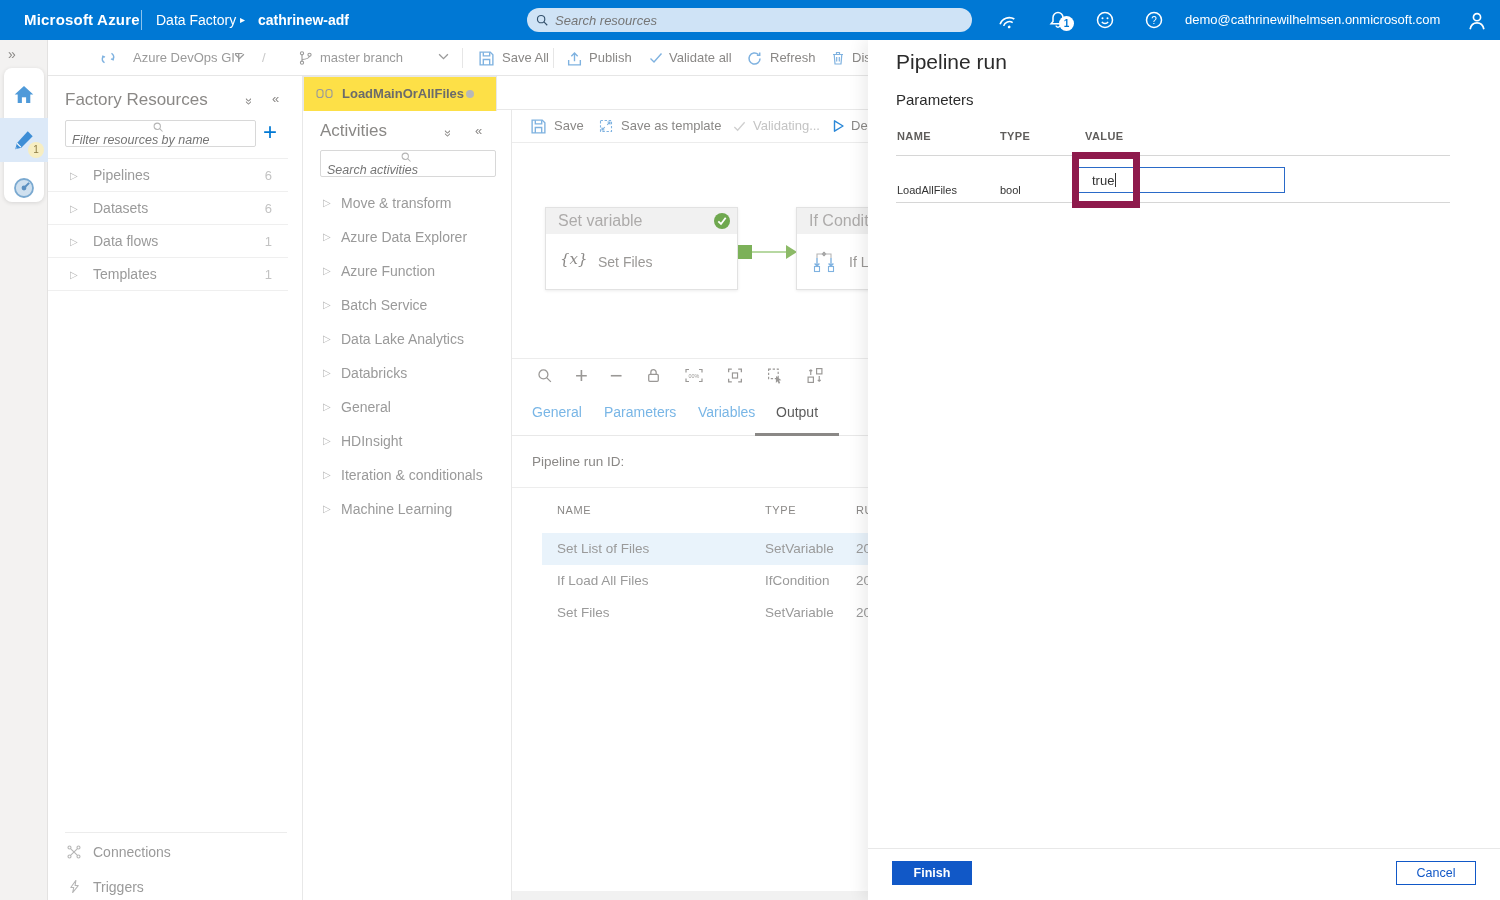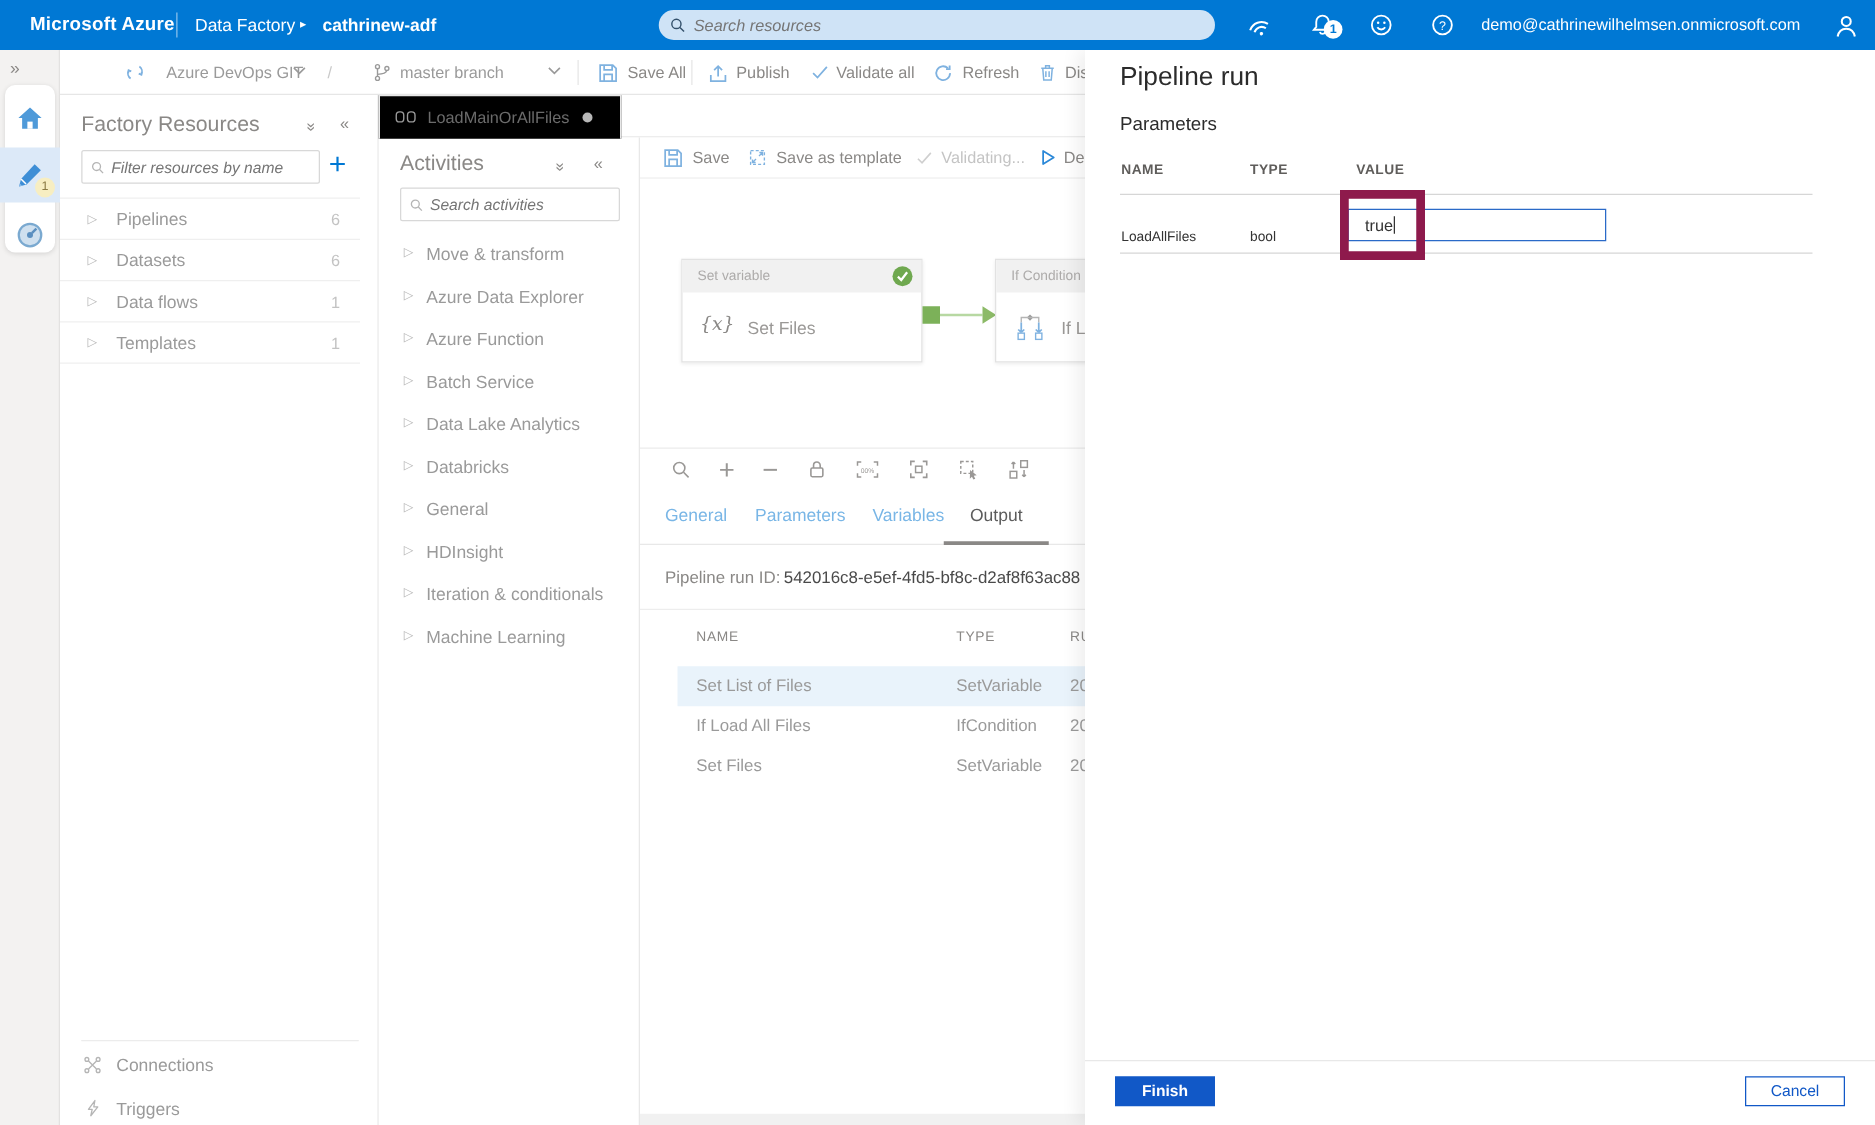--- a/index.html
+++ b/index.html
@@ -31,43 +31,43 @@
   #gitbar { left:48px; top:40px; width:1452px; height:36px; background:#fff; border-bottom:1px solid #e6e6e6; }
   #gitbar .t { top:0; line-height:35px; font-size:13px; color:#9a9a9a; white-space:nowrap; }
   #gitbar .dark { color:#8a8886; }
   #gitbar .vsep { top:8px; width:1px; height:20px; background:#e6e6e6; }
   .gicon { top:10px; width:16px; height:16px; }
 
   
   .panel-title { font-size:17px; color:#8a8886; }
   .collapse-ic { color:#8a8886; font-size:13px; }
   .dbl-down { display:inline-block; transform:rotate(-90deg); }
-  .filterbox { border:1px solid #d8d8d8; border-radius:2px; background:#fff; display:flex; align-items:center; padding:0 6px; }
+  .filterbox { border:1px solid #d8d8d8; border-radius:2px; background:#fff; display:flex; align-items:center; padding:0 6px;flex-direction:column; }
   .filterbox input { border:none; outline:none; font-style:italic; font-size:12.5px; color:#9a9a9a; width:100%; background:transparent; font-family:"Liberation Sans",sans-serif; }
   #resources { left:48px; top:76px; width:255px; height:824px; background:#fff; border-right:1px solid #e8e8e8; }
   .tree-item { left:0; width:240px; height:33px; border-bottom:1px solid #efefef; }
   .tree-item .chev { position:absolute; left:22px; top:0; line-height:33px; color:#b8b8b8; font-size:10px; }
   .tree-item .lbl { position:absolute; left:45px; top:0; line-height:33px; color:#9a9a9a; font-size:14px; }
   .tree-item .cnt { position:absolute; right:16px; top:0; line-height:33px; color:#c3c3c3; font-size:13px; }
   #activities { left:303px; top:110px; width:209px; height:790px; background:#fff; border-right:1px solid #e8e8e8; }
   .act-item { left:0; width:209px; height:34px; }
   .act-item .chev { position:absolute; left:20px; top:0; line-height:34px; color:#b8b8b8; font-size:10px; }
   .act-item .lbl { position:absolute; left:38px; top:0; line-height:34px; color:#9a9a9a; font-size:14px; white-space:nowrap; }
 
   
   #tabbar { left:303px; top:76px; width:565px; height:34px; background:#fff; border-bottom:1px solid #e8e8e8; }
-  #tab { left:0; top:0; width:194px; height:35px; background:#000000; border:1px solid #e8e8e8; border-bottom:none; z-index:2; }
+  #tab { left:0; top:0; width:194px; height:35px; background:#fde047; border:1px solid #e8e8e8; border-bottom:none; z-index:2;font-weight:bold; }
   #tab .lbl { position:absolute; left:38px; top:0; line-height:33px; font-size:13px; color:#6b6b6b; }
   #tab .dot { position:absolute; right:22px; top:13px; width:8px; height:8px; border-radius:50%; background:#b8b8b8; }
   #edit-toolbar { left:512px; top:110px; width:356px; height:33px; background:#fff; border-bottom:1px solid #ececec; overflow:visible; }
   #edit-toolbar .t { top:0; line-height:32px; font-size:13px; color:#8a8886; white-space:nowrap; }
   #edit-toolbar .dis { color:#c4c4c4; }
   #canvas { left:512px; top:143px; width:356px; height:215px; background:#fff; overflow:hidden; }
   .node { position:absolute; width:193px; height:83px; background:#fff; border:1px solid #e2e2e2; box-shadow:0 1px 3px rgba(0,0,0,.08); }
-  .node .hdr { height:26px; background:#f1f1f1; line-height:26px; font-size:11px; color:#adabaa; padding-left:12px; }
+  .node .hdr { height:26px; background:#f1f1f1; line-height:26px; font-size:16px; color:#adabaa; padding-left:12px; }
   .node .body { position:relative; height:56px; }
   .node .nm { position:absolute; left:52px; top:0; line-height:56px; font-size:14px; color:#9a9896; white-space:nowrap; }
   .vx { position:absolute; left:14px; top:16px; font-family:"DejaVu Serif",serif; font-style:italic; font-size:15px; color:#8a8886; }
 
   
   #zoombar { left:512px; top:358px; width:356px; height:34px; border-top:1px solid #ececec; display:flex; align-items:center; gap:22px; padding-left:24px; }
   #btabs { left:512px; top:392px; width:356px; height:44px; border-bottom:1px solid #e8e8e8; }
   #btabs .bt { position:absolute; top:0; line-height:41px; font-size:14px; color:#79b6e6; }
   #btabs .active { color:#5c5c5c; border-bottom:3px solid #8a8886; padding:0 21px; }
   #runinfo { left:512px; top:437px; width:356px; height:51px; border-bottom:1px solid #ededed; }
@@ -430,21 +430,20 @@
 
   <div id="btabs" class="abs">
     <span class="bt" style="left:20px;">General</span>
     <span class="bt" style="left:92px;">Parameters</span>
     <span class="bt" style="left:186px;">Variables</span>
     <span class="bt active" style="left:243px;">Output</span>
   </div>
 
   <div id="runinfo" class="abs">
     <span class="l">Pipeline run ID:</span>
-    <span class="v">542016c8-e5ef-4fd5-bf8c-d2af8f63ac88</span>
   </div>
   <div id="otable" class="abs">
     <span class="hcell" style="left:45px;">NAME</span>
     <span class="hcell" style="left:253px;">TYPE</span>
     <span class="hcell" style="left:344px;">RUN START</span>
     <div class="orow hl" style="top:45px;">
       <span class="c" style="left:15px;">Set List of Files</span>
       <span class="c" style="left:223px;">SetVariable</span>
       <span class="c" style="left:314px;">2019</span>
     </div>

